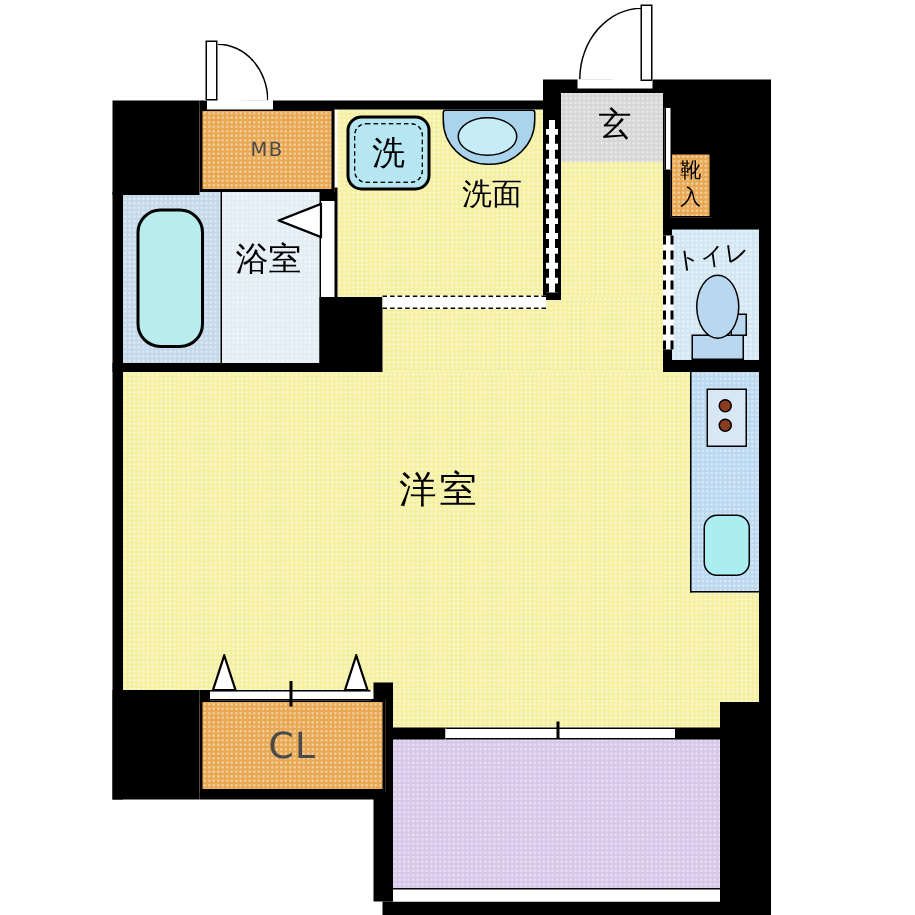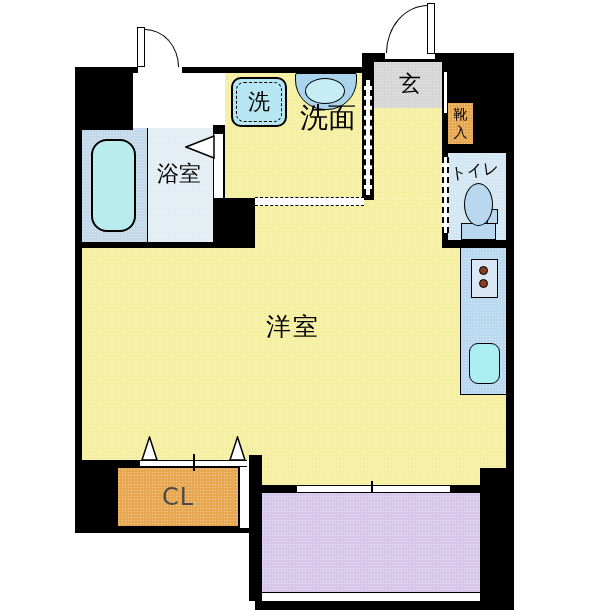--- a/index.html
+++ b/index.html
@@ -57,31 +57,34 @@
   <div class="a wall" style="left:75px;top:242px;width:143px;height:6px;"></div>
   <div class="a wall" style="left:75px;top:460px;width:58px;height:73px;"></div>
   <div class="a wall" style="left:133px;top:460px;width:9px;height:8px;"></div>
   <div class="a wall" style="left:133px;top:528px;width:124px;height:5px;"></div>
   <div class="a wall" style="left:249px;top:455px;width:13px;height:146px;"></div>
   <div class="a wall" style="left:262px;top:485px;width:35px;height:8px;"></div>
   <div class="a wall" style="left:450px;top:485px;width:30px;height:8px;"></div>
   <div class="a wall" style="left:480px;top:468px;width:34px;height:142px;"></div>
   <div class="a wall" style="left:255px;top:601px;width:259px;height:9px;"></div>
 
+  <div class="a orangebox dot" style="left:133px;top:72px;width:90px;height:56px;">
+    <span class="gray" style="font-size:13px;letter-spacing:1px;">MB</span>
+  </div>
 
   <div class="a orangebox dot thinborder" style="left:447px;top:70px;width:27px;height:43px;">
     <span style="font-size:14px;width:15px;word-break:break-all;line-height:1.25;text-align:center;display:block;">靴入</span>
   </div>
 
 
   <div class="a dot" style="left:448px;top:153px;width:58px;height:87px;background-color:var(--toilet-room);"></div>
 
   <div class="a dot" style="left:460px;top:248px;width:46px;height:147px;background-color:var(--counter);border-left:1.5px solid #000;border-bottom:1.5px solid #000;"></div>
 
-  <div class="a orangebox dot" style="left:116px;top:466px;width:124px;height:62px;">
+  <div class="a orangebox dot" style="left:133px;top:466px;width:124px;height:62px;">
     <span class="gray" style="font-size:24px;letter-spacing:1px;">CL</span>
   </div>
 
   <div class="a gap" style="left:138px;top:66px;width:44px;height:7px;"></div>
   <div class="a leaf" style="left:137px;top:27px;width:8px;height:40px;"></div>
   <div class="a arcTR" style="left:145px;top:29px;width:34px;height:38px;"></div>
 
   <div class="a gap" style="left:385px;top:52px;width:50px;height:7px;"></div>
   <div class="a leaf" style="left:427px;top:3px;width:8px;height:51px;"></div>
   <div class="a arcTL" style="left:386px;top:5px;width:42px;height:48px;"></div>
@@ -124,18 +127,18 @@
   <div class="a fix" style="left:461px;top:223px;width:35px;height:17px;background-color:var(--fixture);"></div>
   <div class="a fix" style="left:487px;top:209px;width:11px;height:15px;background-color:var(--fixture);"></div>
   <div class="a fix" style="left:464px;top:183px;width:29px;height:43px;border-radius:50%;background-color:var(--fixture);"></div>
 
   <div class="a fix" style="left:471px;top:259px;width:27px;height:39px;background-color:var(--stove);"></div>
   <div class="a" style="left:479px;top:266px;width:9px;height:9px;border:1px solid #000;border-radius:50%;background-color:var(--burner);"></div>
   <div class="a" style="left:479px;top:279px;width:9px;height:9px;border:1px solid #000;border-radius:50%;background-color:var(--burner);"></div>
   <div class="a fix" style="left:469px;top:343px;width:31px;height:41px;border-radius:9px;background-color:var(--sink);"></div>
 
   <span class="lbl" style="left:179px;top:174px;font-size:22px;">浴室</span>
-  <span class="lbl" style="left:328px;top:118px;font-size:28px;">洗面</span>
+  <span class="lbl" style="left:328px;top:129px;font-size:20px;">洗面</span>
   <span class="lbl" style="left:410px;top:84px;font-size:22px;">玄</span>
   <span class="lbl" style="left:475px;top:171px;font-size:16px;transform:translate(-50%,-50%) rotate(-8deg);">トイレ</span>
   <span class="lbl" style="left:293px;top:326px;font-size:25px;letter-spacing:2px;">洋室</span>
 
 </div>
 
 </body></html>

